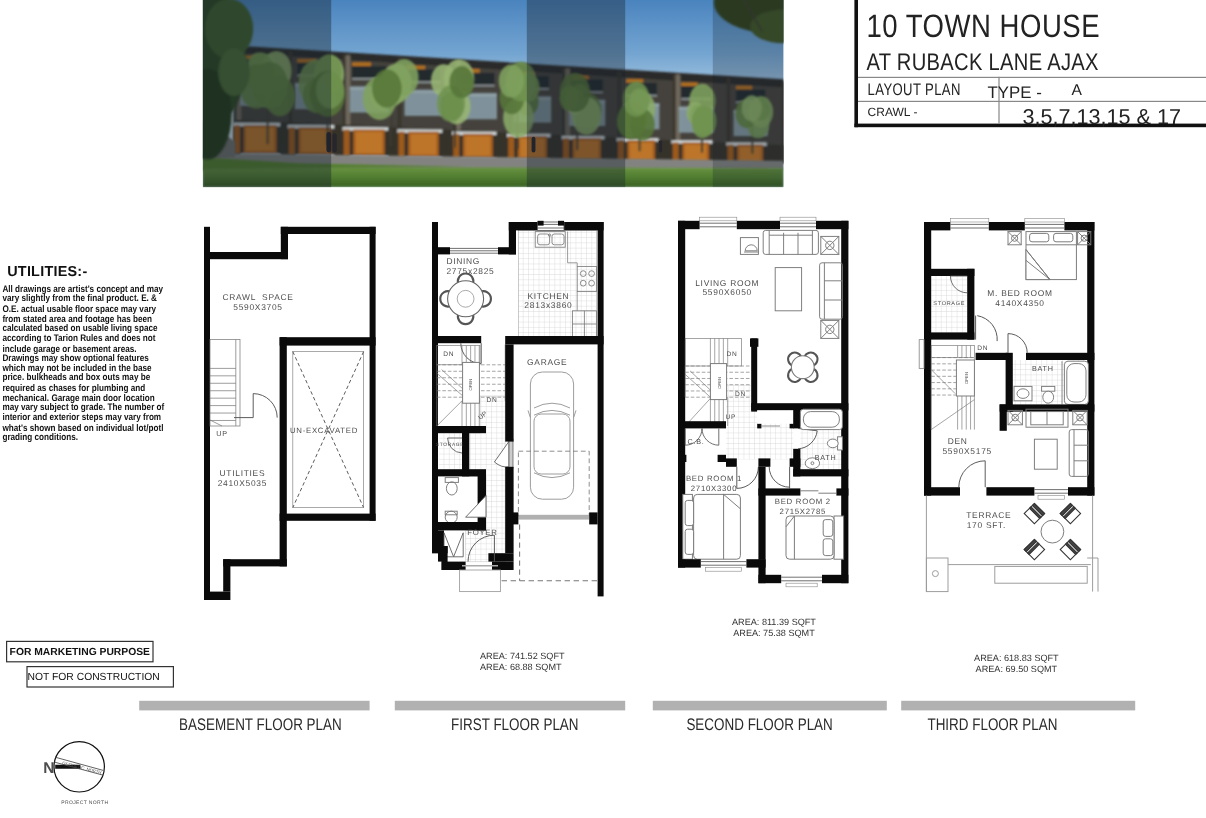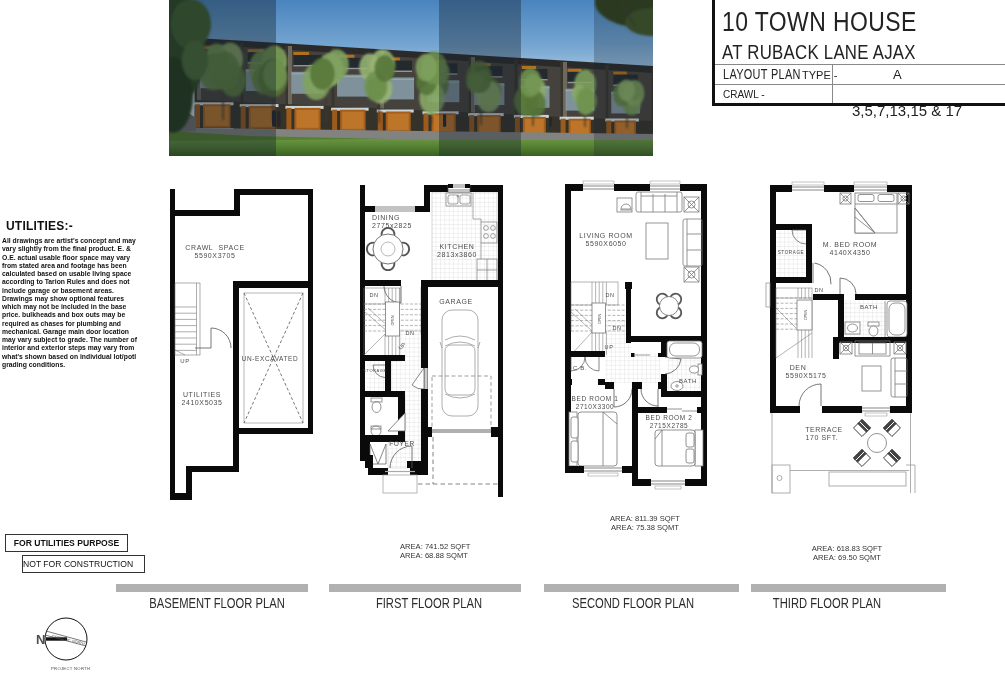--- a/index.html
+++ b/index.html
@@ -273,25 +273,25 @@
 <div class="abs" style="left:722px;top:41px;font-size:20px;color:#222;letter-spacing:0.3px;transform:scaleX(0.84);transform-origin:0 0">AT RUBACK LANE AJAX</div>
 
 <div class="abs" style="left:715px;top:64px;width:290px;height:1px;background:#888"></div>
 
 <div class="abs" style="left:715px;top:84px;width:290px;height:1px;background:#888"></div>
 
 <div class="abs" style="left:832px;top:64px;width:1px;height:39px;background:#888"></div>
 
 <div class="abs" style="left:723px;top:66px;font-size:14px;color:#222;letter-spacing:0.4px;transform:scaleX(0.78);transform-origin:0 0">LAYOUT PLAN</div>
 
-<div class="abs" style="left:802px;top:69px;font-size:11px;color:#222">TYPE -</div>
+<div class="abs" style="left:823px;top:69px;font-size:14px;color:#222">TYPE -</div>
 <div class="abs" style="left:893px;top:67px;font-size:13px;color:#222">A</div>
 
 <div class="abs" style="left:723px;top:89px;font-size:10px;color:#222">CRAWL -</div>
-<div class="abs" style="left:852px;top:102px;font-size:15px;color:#222">3,5,7,13,15 &amp; 17</div>
+<div class="abs" style="left:852px;top:87px;font-size:18px;color:#222">3,5,7,13,15 &amp; 17</div>
 
 <div class="abs" style="left:6px;top:219px;font-size:12px;font-weight:bold;color:#111;letter-spacing:0.2px">UTILITIES:-</div>
 
 <div class="abs" style="left:2px;top:237px;font-size:8px;font-weight:bold;color:#111;line-height:8.25px;white-space:nowrap;transform:scaleX(0.85);transform-origin:0 0">All drawings are artist's concept and may<br>vary slightly from the final product. E. &amp;<br>O.E. actual usable floor space may vary<br>from stated area and footage has been<br>calculated based on usable living space<br>according to Tarion Rules and does not<br>include garage or basement areas.<br>Drawings may show optional features<br>which may not be included in the base<br>price. bulkheads and box outs may be<br>required as chases for plumbing and<br>mechanical. Garage main door location<br>may vary subject to grade. The number of<br>interior and exterior steps may vary from<br>what's shown based on individual lot/potl<br>grading conditions.</div>
 
 <svg class="abs" style="left:160px;top:180px" width="160" height="325" viewBox="0 0 160 325">
 <defs>
       <pattern id="tb" width="4.5" height="4.5" patternUnits="userSpaceOnUse">
         <path d="M4.5 0H0V4.5" fill="none" stroke="#c9c9c9" stroke-width="0.5"></path>
       </pattern>
@@ -1016,21 +1016,21 @@
       <rect x="94" y="272" width="12" height="2.4" fill="#444"></rect>
       <rect x="94" y="276" width="12" height="1.8" fill="#444"></rect>
     </g>
     <g transform="rotate(45 130 278)" fill="none" stroke="#333" stroke-width="0.9">
       <rect x="124" y="272" width="12" height="12"></rect>
       <rect x="124" y="272" width="12" height="2.4" fill="#444"></rect>
       <rect x="124" y="276" width="12" height="1.8" fill="#444"></rect>
     </g>
 </svg>
 
-<div class="abs" style="left:5px;top:534px;width:121px;height:16px;border:1px solid #333;font-size:8.6px;font-weight:bold;color:#111;text-align:center;line-height:16px;white-space:nowrap">FOR UTILITIES PURPOSE</div>
+<div class="abs" style="left:5px;top:534px;width:121px;height:16px;border:1px solid #333;font-size:8.6px;font-weight:bold;color:#111;text-align:center;line-height:16px;white-space:nowrap">FOR MARKETING PURPOSE</div>
 
 <div class="abs" style="left:22px;top:555px;width:121px;height:16px;border:1px solid #333;font-size:8.6px;font-weight:normal;color:#111;line-height:16px;white-space:nowrap">NOT FOR CONSTRUCTION</div>
 
 <svg class="abs" style="left:30px;top:612px" width="80" height="64" viewBox="0 0 80 64">
  <circle cx="36" cy="27" r="21" fill="none" stroke="#111" stroke-width="1"></circle>
  <line x1="16" y1="27" x2="37" y2="27" stroke="#111" stroke-width="3.4"></line>
  <line x1="16" y1="19" x2="56" y2="30" stroke="#444" stroke-width="0.7"></line>
  <line x1="15" y1="23" x2="56" y2="34" stroke="#444" stroke-width="0.7"></line>
  <text x="6" y="32" font-size="13" font-weight="bold" fill="#111">N</text>
  <text x="22" y="25" font-size="3.6" fill="#555" transform="rotate(14 22 24)">GEODETIC&nbsp;&nbsp;NORTH</text>

